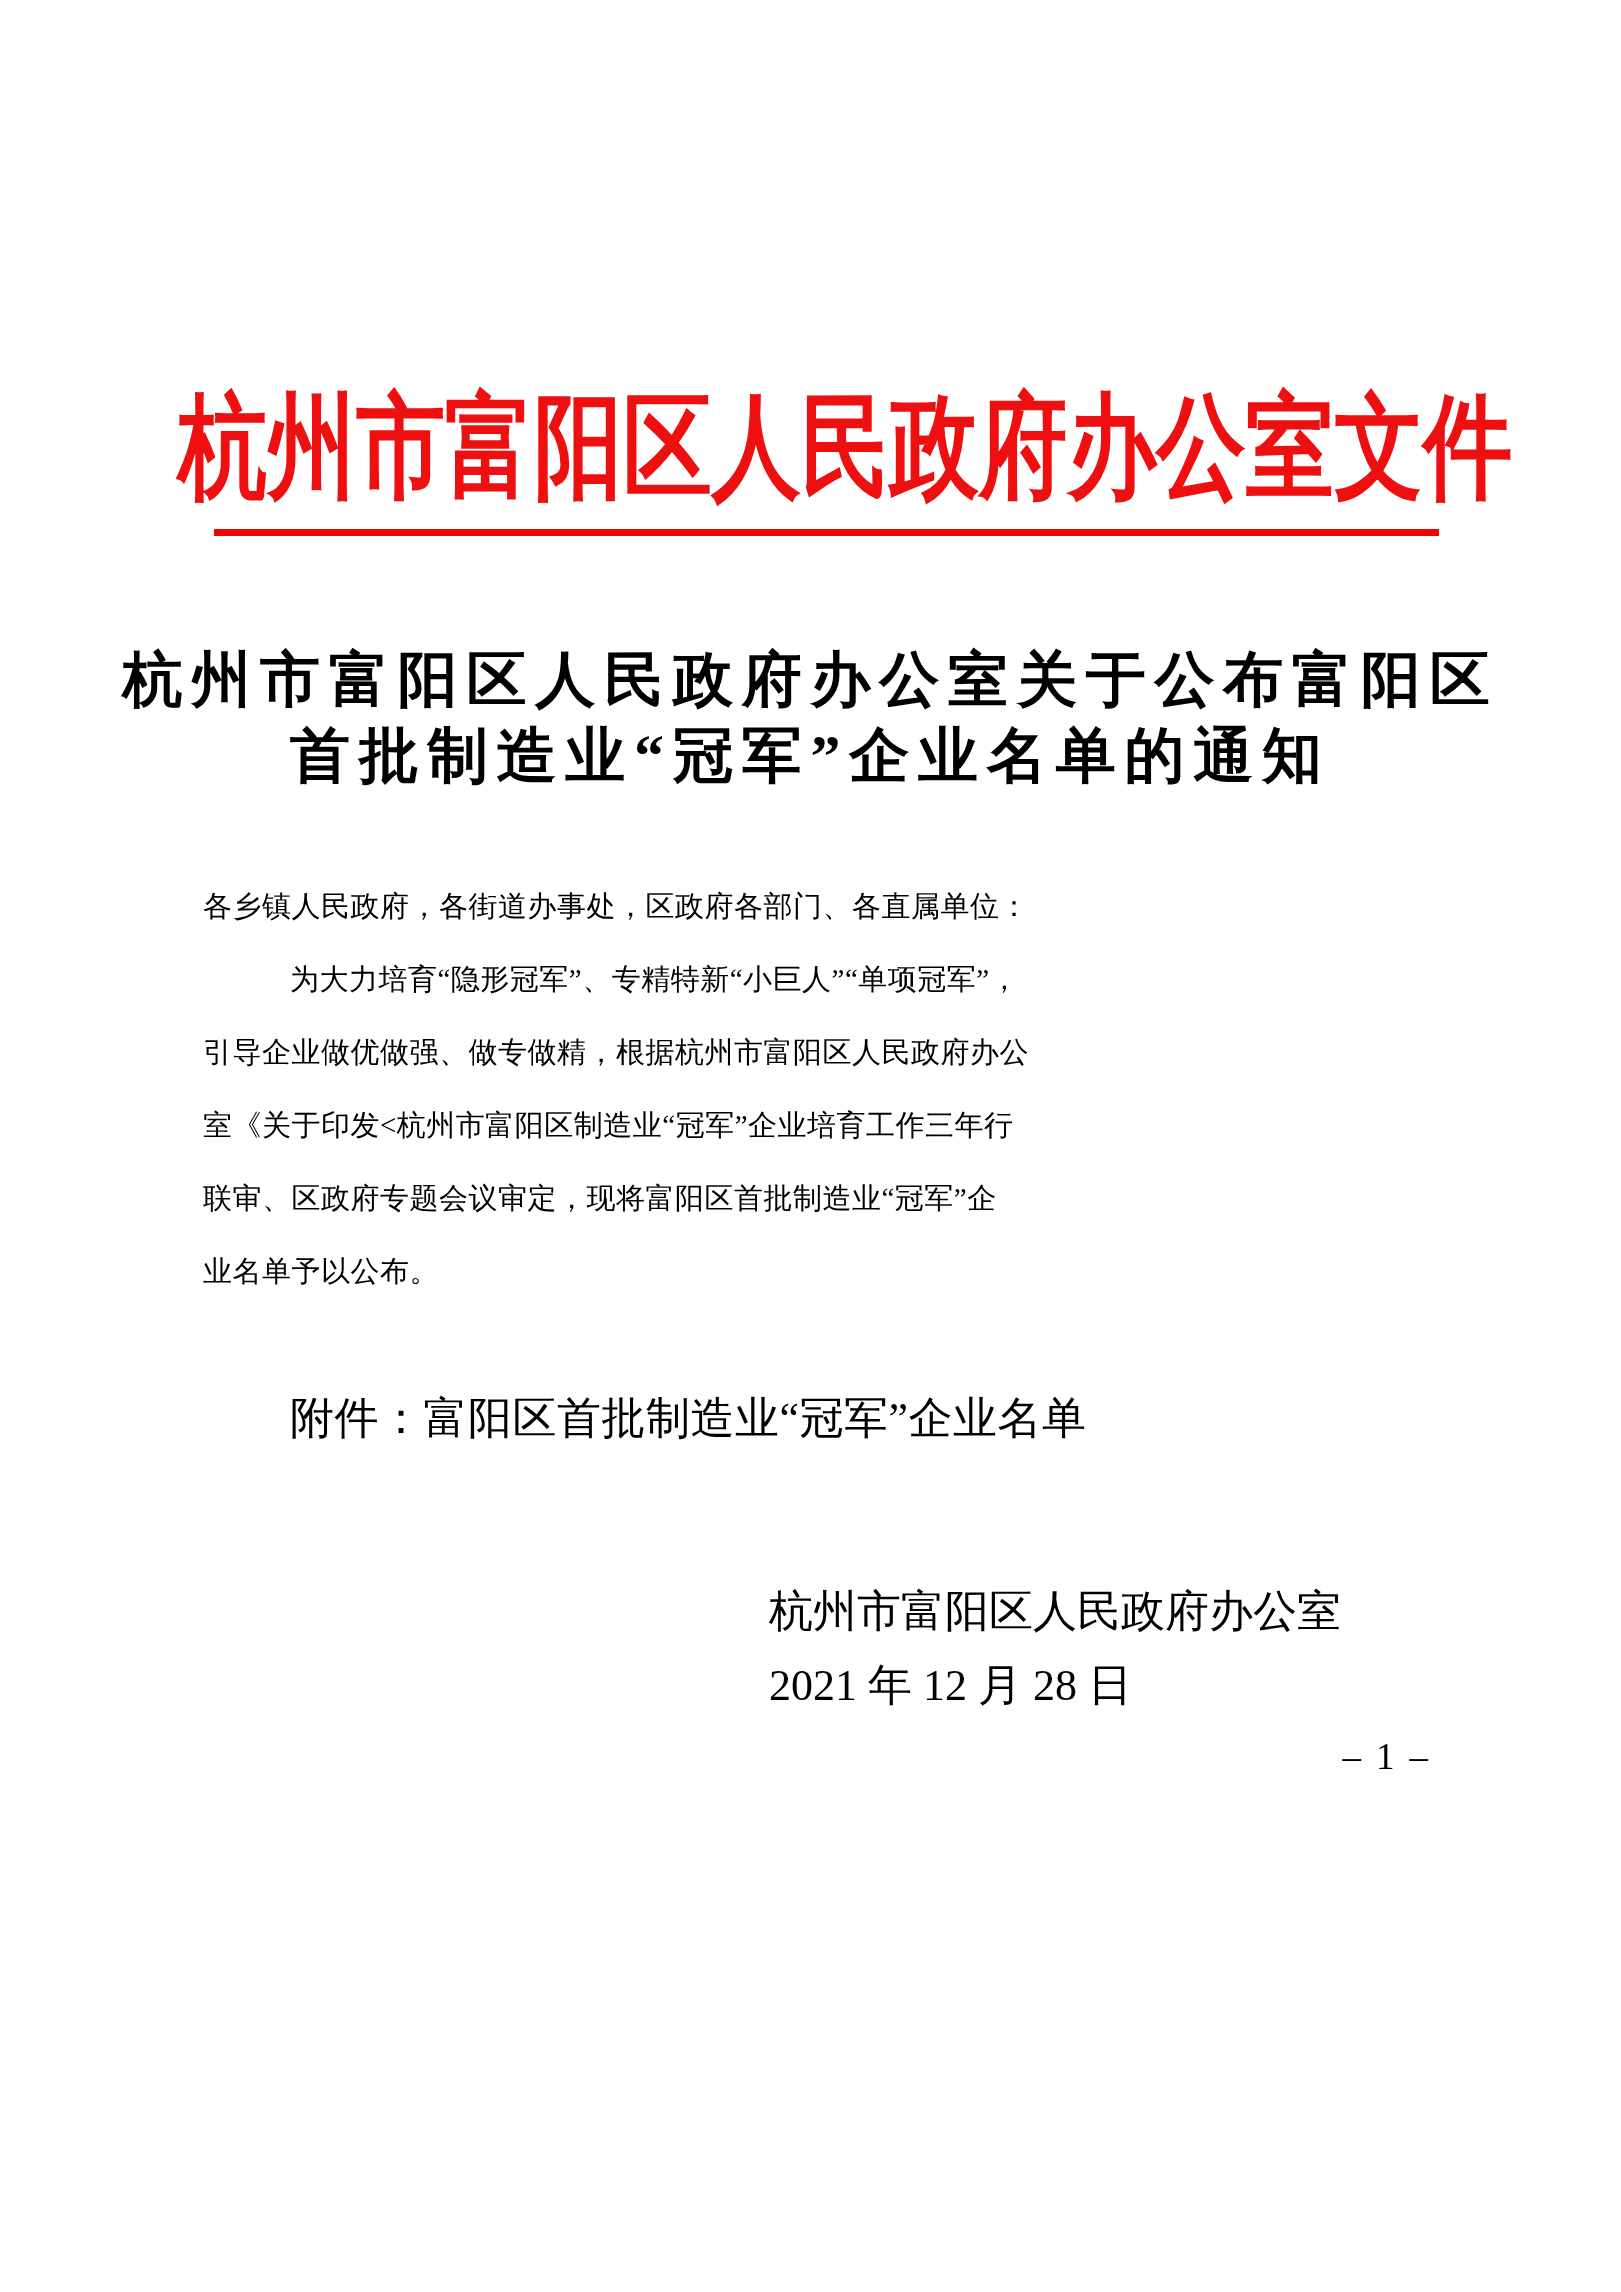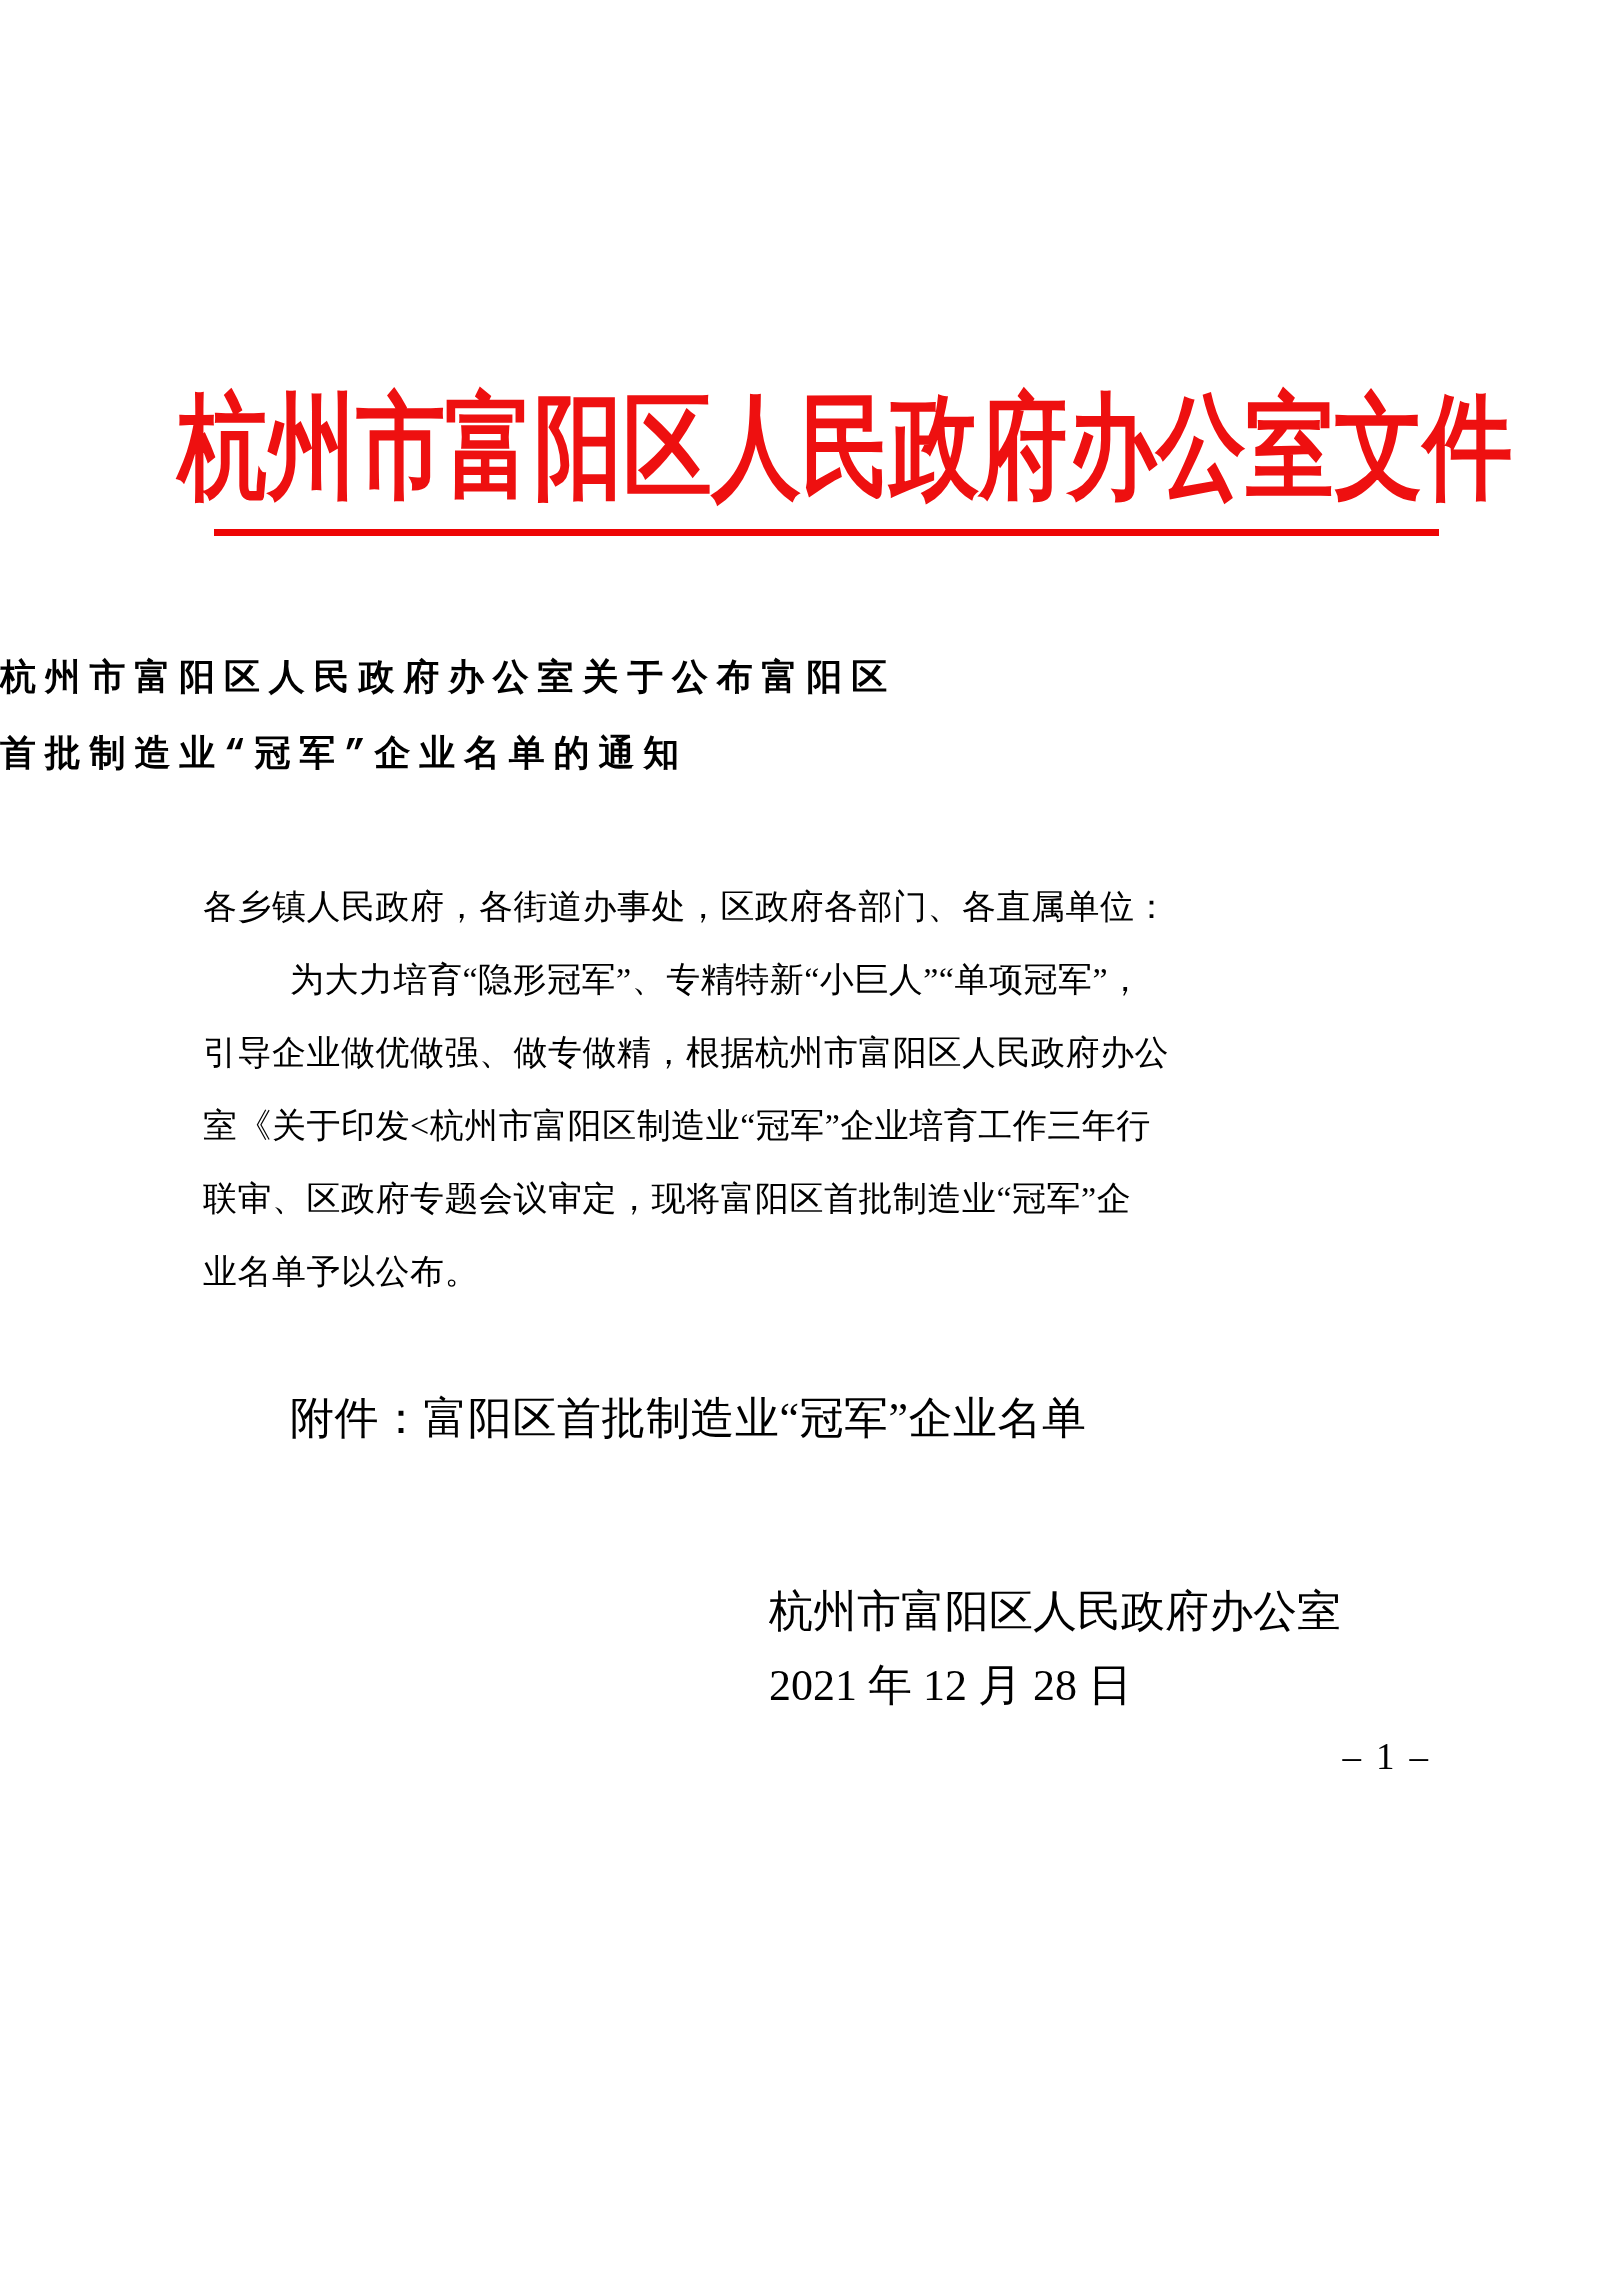--- a/index.html
+++ b/index.html
@@ -38,31 +38,31 @@
     white-space: nowrap;
   }
   .redline {
     margin: 15.7px 0 0 214px;
     width: 1225px;
     height: 6.9px;
     background: #ee0505;
   }
   .notice-title {
     margin-top: 106px;
-    text-align: left;
+    text-align: center;
     font-weight: bold;
-    font-size: 36px;
+    font-size: 60px;
     line-height: 76px;
     letter-spacing: 8.8px;
     white-space: nowrap;
-    font-family: Liberation Mono, monospace;
+    font-family: Liberation Serif, serif;
   }
   .body-block {
     margin: 76px 176px 0 203px;
-    font-size: 34px;
+    font-size: 29px;
     line-height: 73px;
     letter-spacing: 0.5px;
   }
   .body-line {
     white-space: nowrap;
   }
   .body-line.indent {
     text-indent: 87px;
   }
   .attachment {

